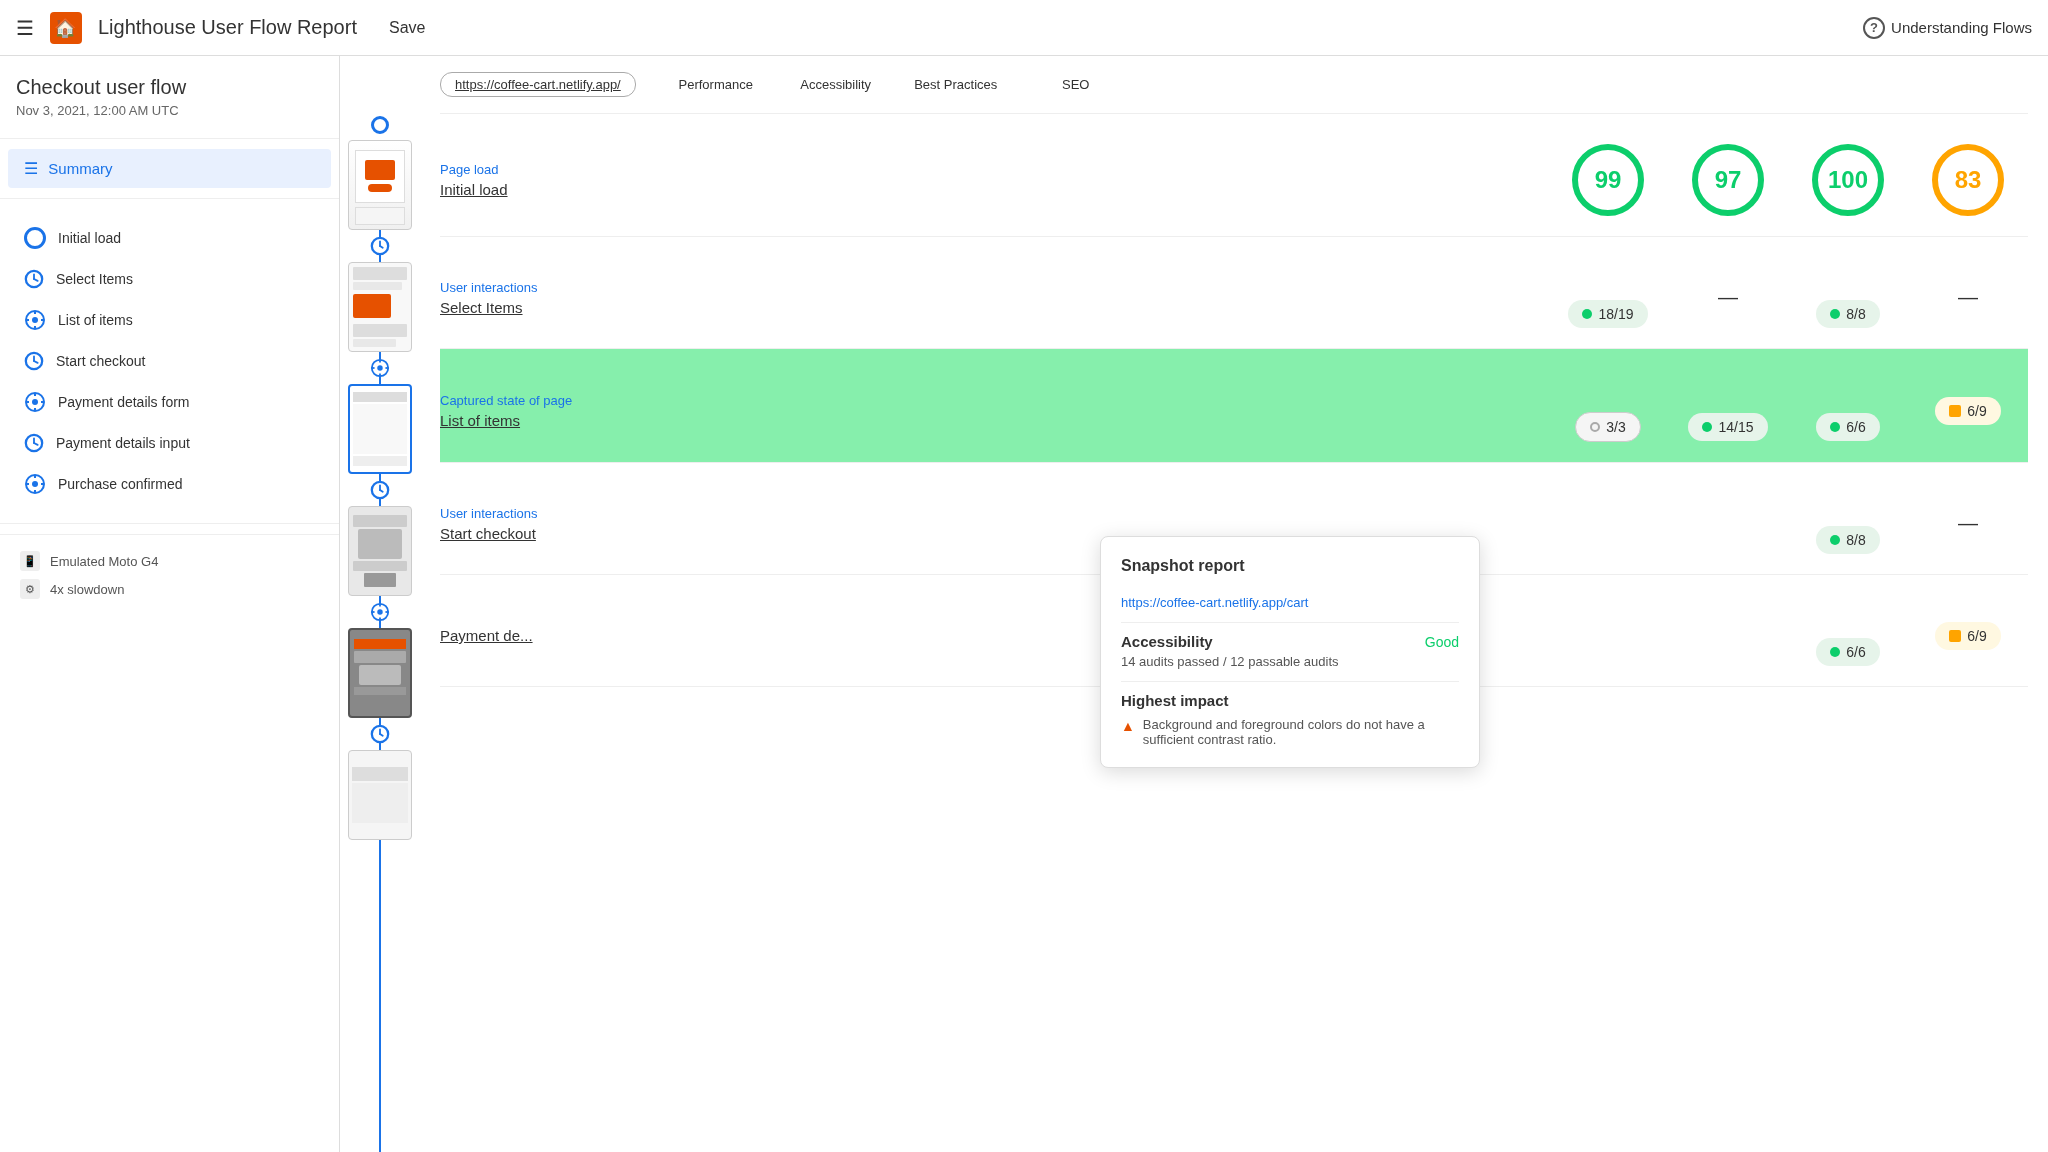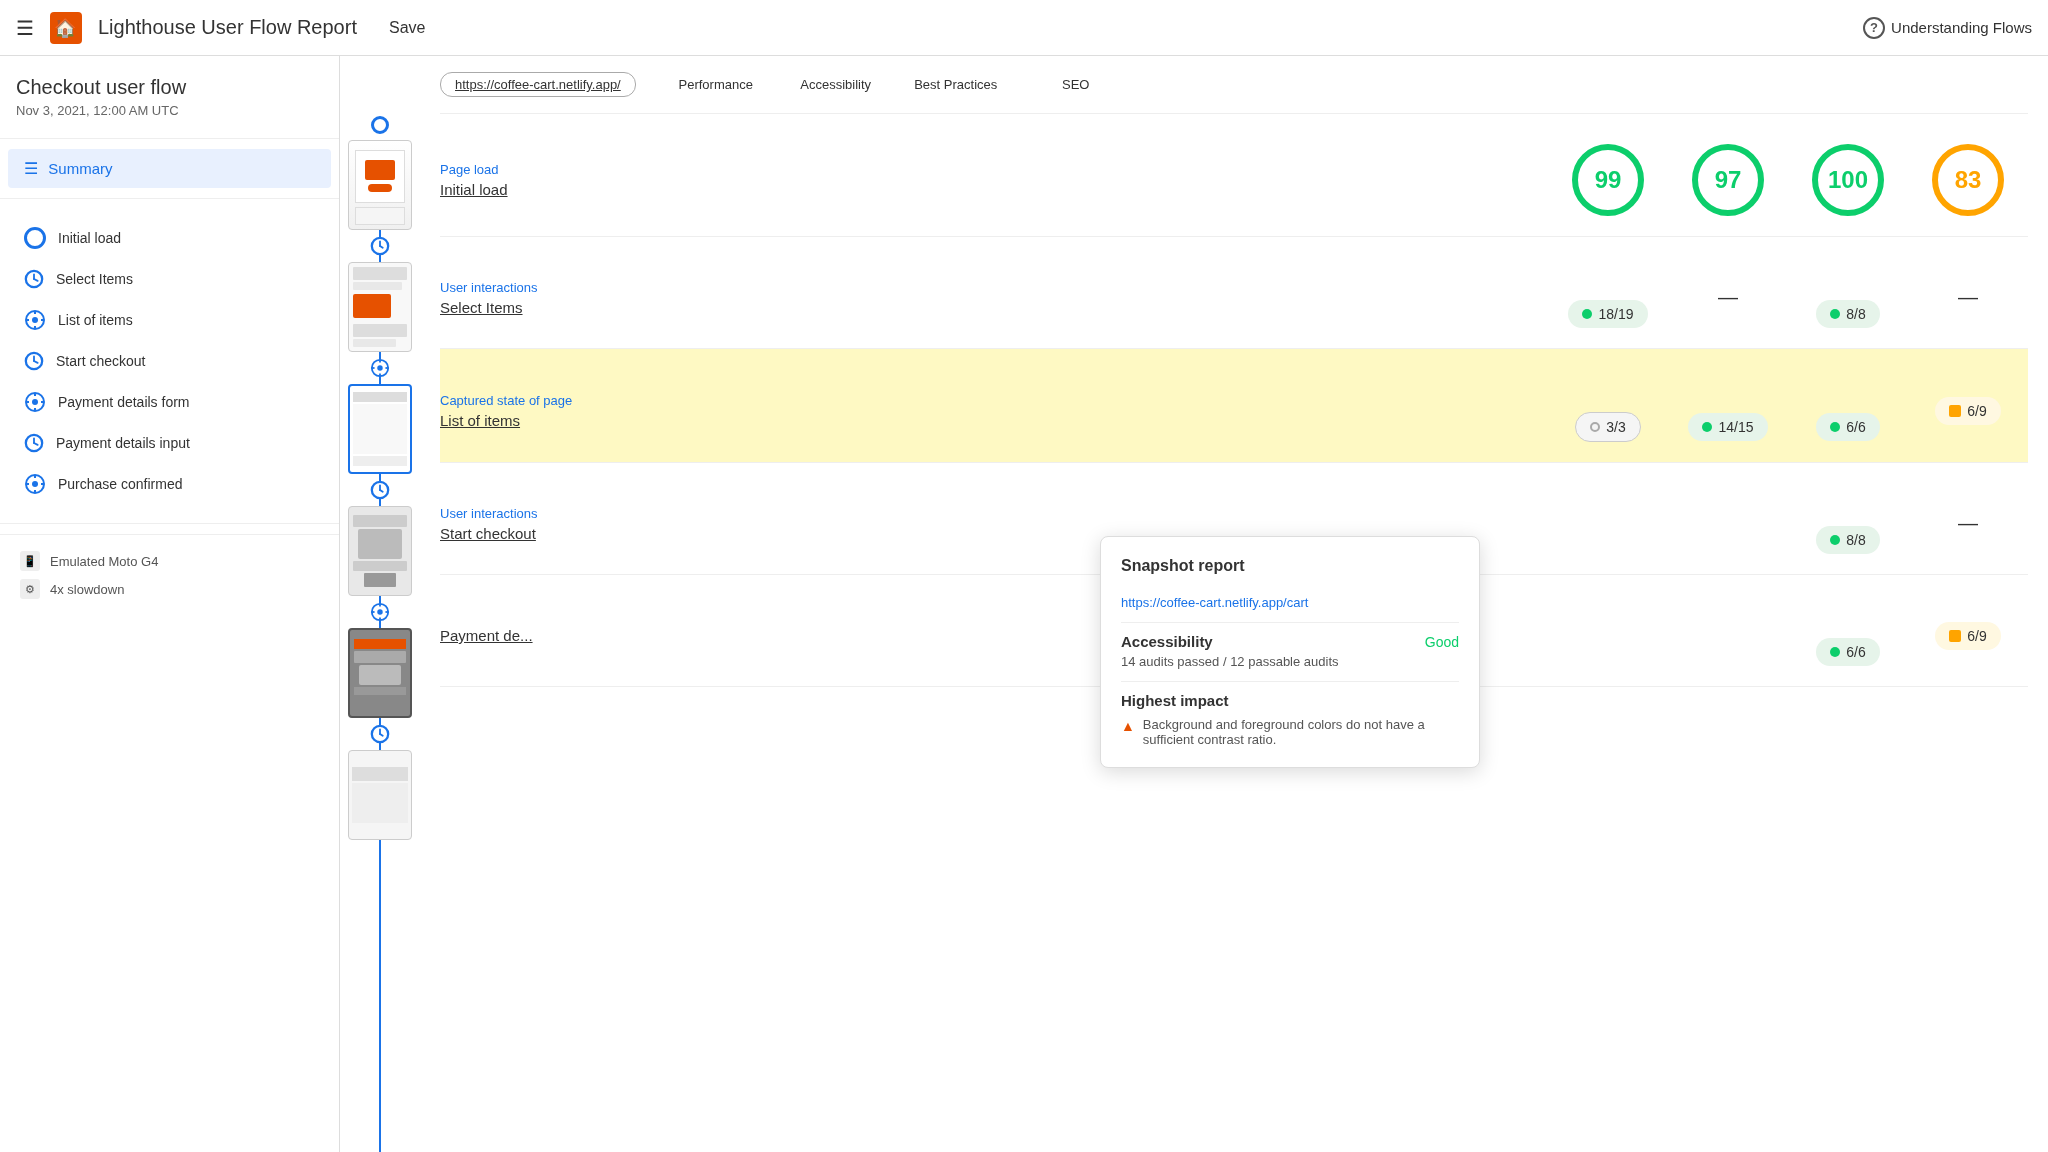--- a/index.html
+++ b/index.html
@@ -381,21 +381,21 @@
                 <span>8/8</span>
               </div>
             </div>
             <div class="score-cell">
               <span class="score-dash">—</span>
             </div>
           </div>
         </div>
       </div>
 
-      <div class="score-section" style="background:#fef9c3;">
+      <div class="score-section" style="background:#86efac;">
         <div class="section-row">
           <div class="section-info">
             <div class="section-label">Captured state of page</div>
             <div class="section-name">List of items</div>
           </div>
           <div class="score-cells">
             <div class="score-cell">
               <div class="score-pill gray-bg" style="background:#f5f5f5;border:1px solid #ccc;">
                 <span style="width:10px;height:10px;border-radius:50%;border:2px solid #aaa;display:inline-block;"></span>
                 <span>3/3</span>

